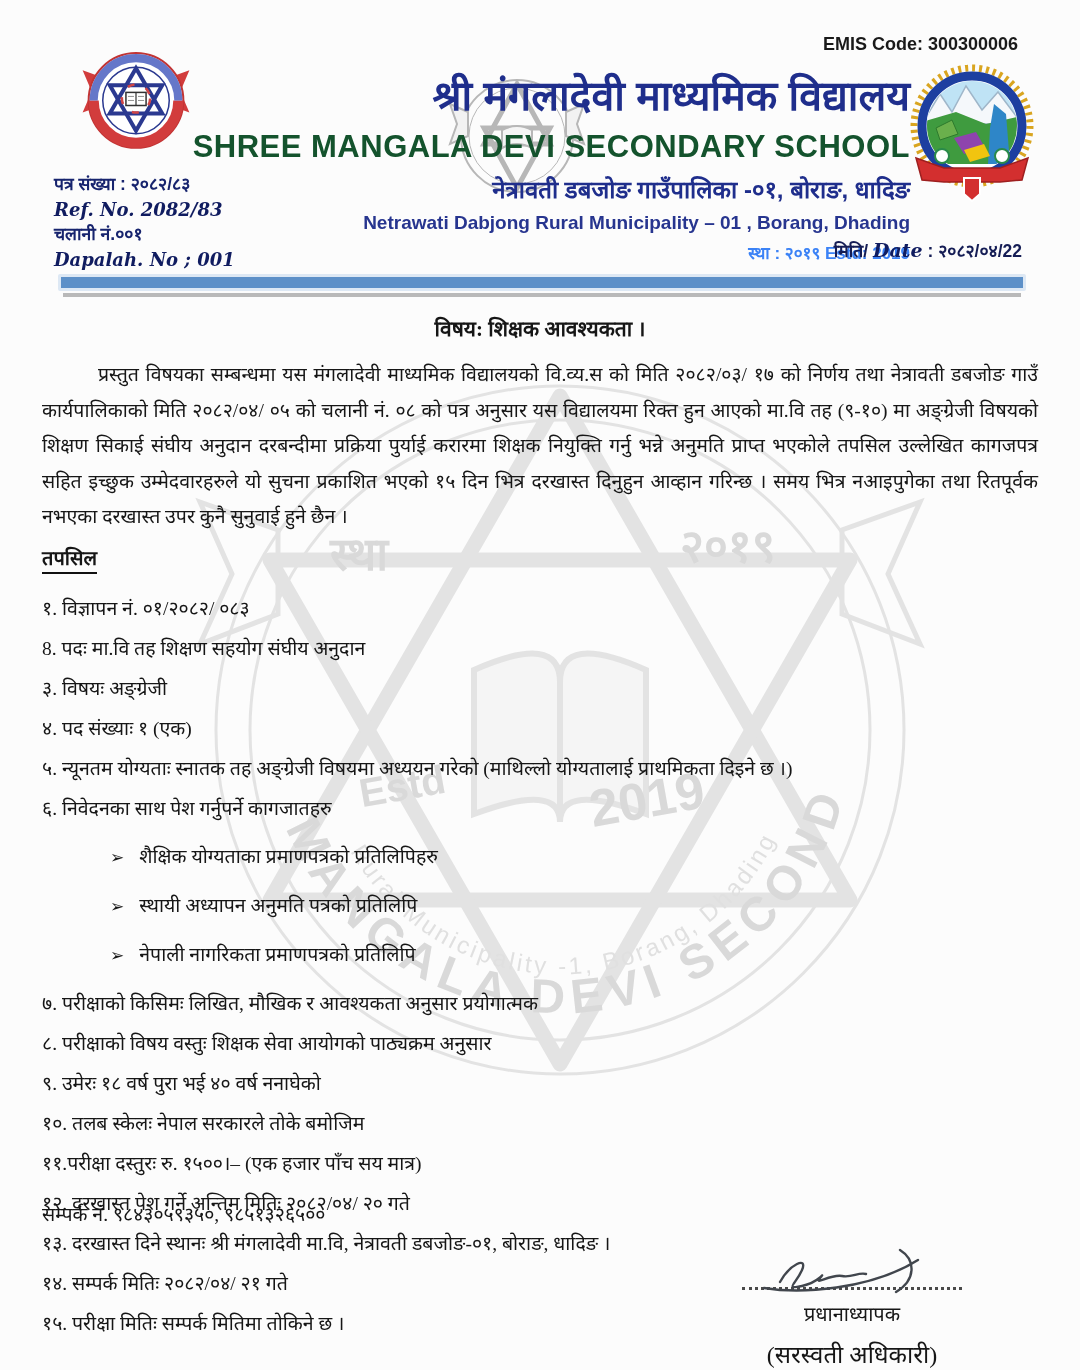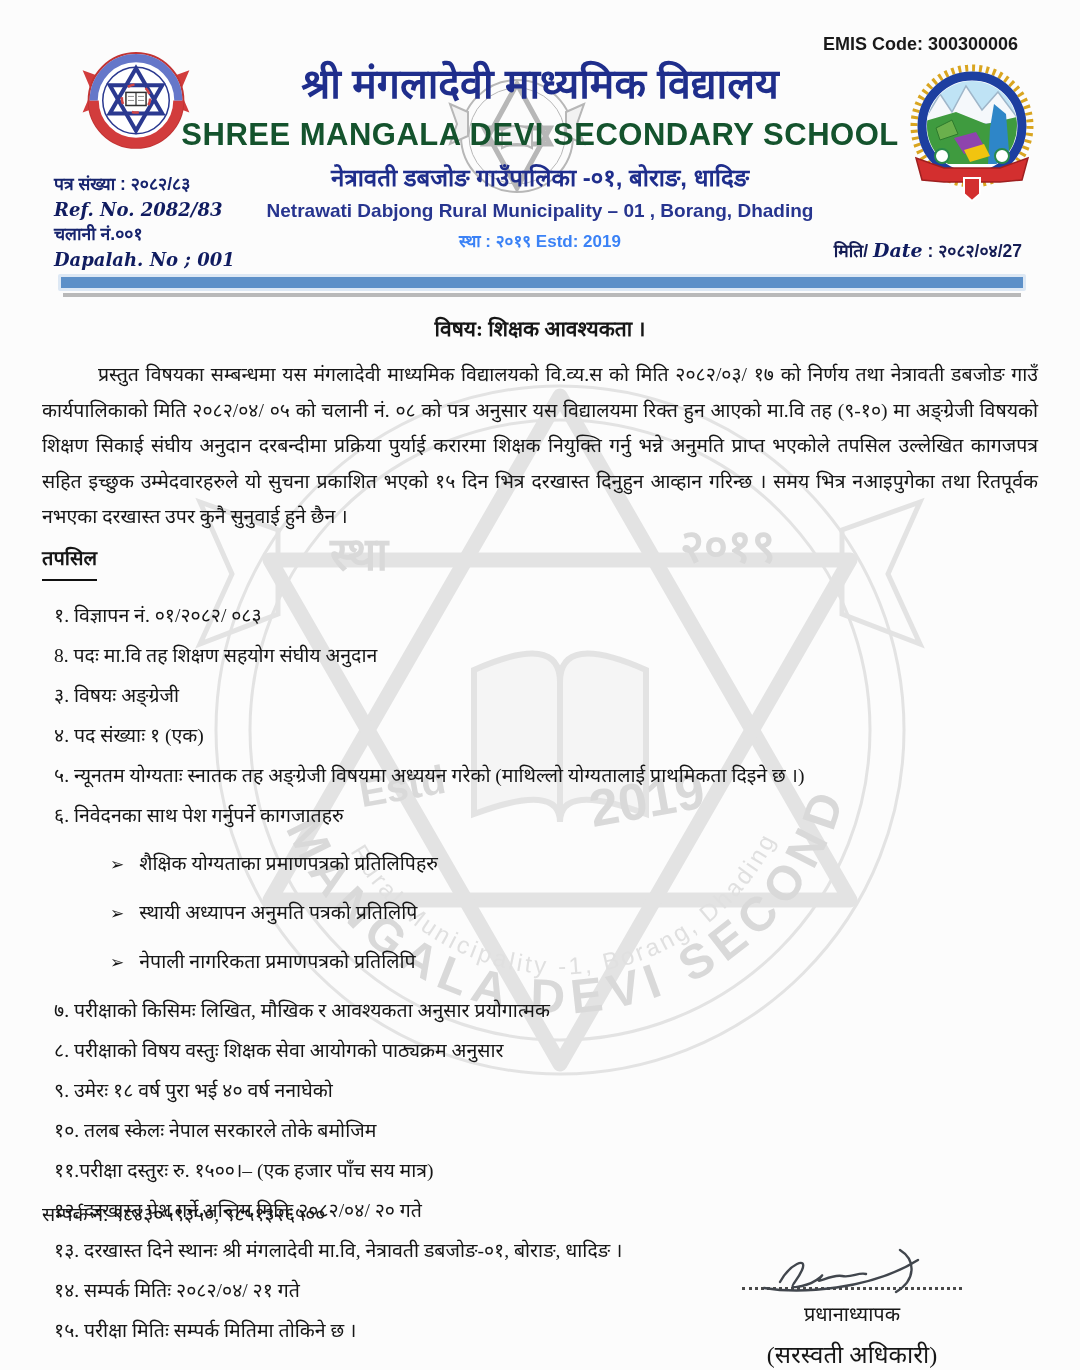--- a/index.html
+++ b/index.html
@@ -20,21 +20,21 @@
     overflow:hidden;
     font-family:"Liberation Serif","DejaVu Sans",serif;
     color:var(--bodyInk);
   }
   
   .emis{position:absolute;top:34px;right:62px;font-size:18px;color:#1a1a1a;
         font-family:"Liberation Sans","DejaVu Sans",sans-serif;font-weight:600;}
   .logo-left{position:absolute;left:80px;top:38px;width:112px;height:136px;}
   .logo-right{position:absolute;right:42px;top:54px;width:132px;height:152px;}
   .seal-gray{position:absolute;left:438px;top:52px;width:158px;height:162px;opacity:.62;}
-  .head-center{position:absolute;left:170px;top:62px;width:740px;text-align:center;z-index:2;}
+  .head-center{position:absolute;left:170px;top:74px;width:740px;text-align:right;z-index:2;}
   .title-np{font-size:41px;font-weight:800;color:var(--navy);line-height:1.12;
             font-family:"Liberation Sans","DejaVu Sans",sans-serif;}
   .title-en{font-size:31px;font-weight:700;color:#14532d;margin-top:9px;letter-spacing:.5px;
             font-family:"Liberation Sans","DejaVu Sans",sans-serif;}
   .muni-np{font-size:24px;font-weight:800;color:var(--navy);margin-top:7px;
            font-family:"Liberation Sans","DejaVu Sans",sans-serif;}
   .muni-en{font-size:19px;font-weight:700;color:#27358f;margin-top:7px;
            font-family:"Liberation Sans","DejaVu Sans",sans-serif;}
   .estd{font-size:17px;font-weight:700;color:#3b82f6;margin-top:7px;
         font-family:"Liberation Sans","DejaVu Sans",sans-serif;}
@@ -50,22 +50,22 @@
   .divider{position:absolute;top:274px;left:58px;right:54px;height:17px;
            background:var(--dividerBlue);border:3px solid #dde8f4;border-radius:2px;z-index:2;}
   .divider::after{content:"";position:absolute;left:2px;right:2px;bottom:-9px;height:4px;background:#a3a3a3;opacity:.75;}
   
   .watermark{position:absolute;top:352px;left:182px;width:756px;height:756px;z-index:0;text-align:right;}
   
   .doc-body{position:absolute;top:306px;left:42px;width:996px;z-index:1;}
   .subject{font-size:21px;font-weight:700;text-align:center;margin:8px 0 15px;}
   .para{font-size:19.5px;line-height:35.5px;text-align:justify;text-indent:56px;margin-bottom:7px;}
   .tapasil{display:inline-block;font-size:20px;font-weight:700;margin:2px 0 9px;
-           border-bottom:2.5px solid #111;padding-bottom:8px;}
-  .item{font-size:19.5px;margin:11px 12px;line-height:29px;}
+           border-bottom:2.5px solid #111;padding-bottom:1px;}
+  .item{font-size:19.5px;margin:11px 0;line-height:29px;}
   .doc-bullet{font-size:19.5px;margin:19px 0 19px 68px;line-height:29px;}
   .bmark{margin-right:15px;font-size:17px;}
   
   .contact{position:absolute;left:42px;top:1200px;font-size:19.5px;z-index:1;}
   .sign-block{position:absolute;right:108px;top:1252px;width:240px;text-align:center;z-index:1;}
   .sign-line{position:relative;display:block;height:44px;}
   .dots{position:absolute;left:10px;right:10px;bottom:6px;border-bottom:3px dotted #4a4a4a;}
   .sign-svg{position:absolute;left:18px;bottom:-4px;}
   .sign-title{font-size:20px;margin-top:4px;}
   .sign-name{font-size:24px;margin-top:10px;}
@@ -143,21 +143,21 @@
   </div>
 
   <div class="ref-block">
     <div>पत्र संख्या : २०८२/८३</div>
     <div class="script">Ref. No.  2082/83</div>
     <div>चलानी नं.००१</div>
     <div class="script">Dapalah. No ; 001</div>
   </div>
 
   <div class="date-line">
-    <span>मिति/ </span><span class="script">Date</span><span> : २०८२/०४/27</span>
+    <span>मिति/ </span><span class="script">Date</span><span> : २०८२/०४/22</span>
   </div>
 
   <div class="divider"></div>
 
   <div class="watermark">
     <svg viewBox="0 0 756 756" width="756" height="756">
       <defs>
         <path id="arcBottom" d="M 90,430 A 295,295 0 0 0 666,430"></path>
         <path id="arcInner" d="M 145,440 A 240,240 0 0 0 611,440"></path>
       </defs>

